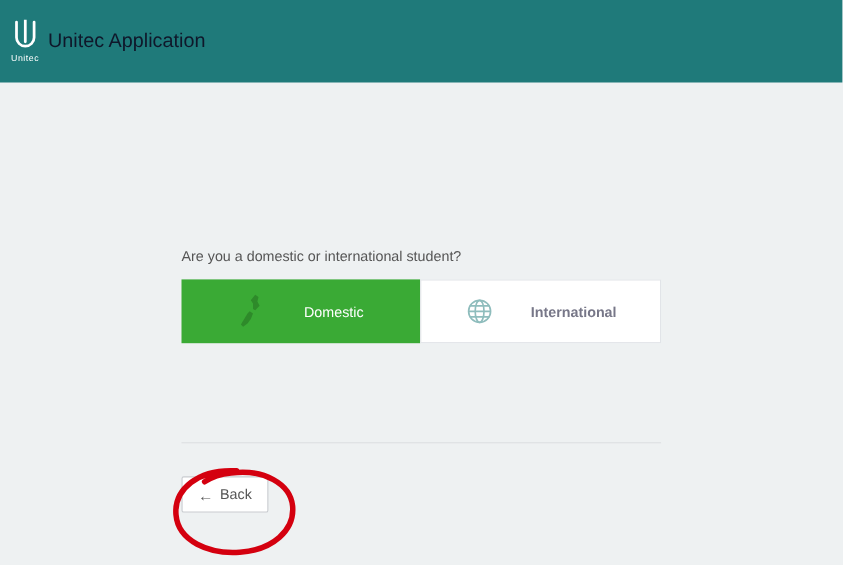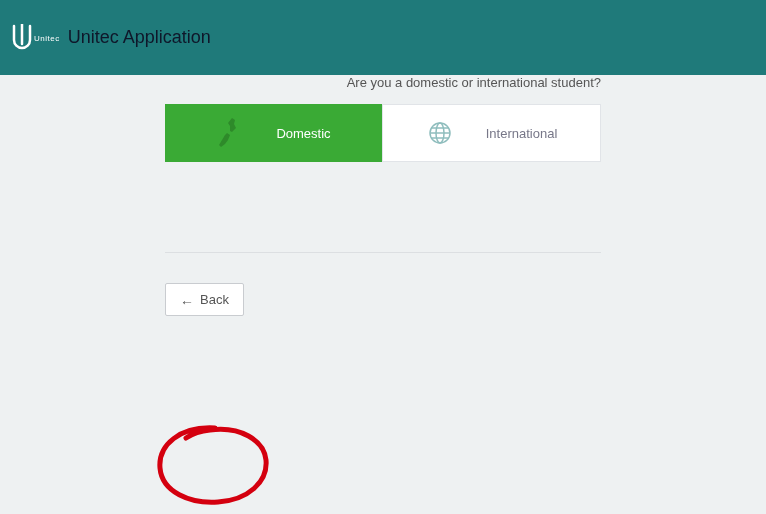--- a/index.html
+++ b/index.html
@@ -14,20 +14,21 @@
     .header {
       background: #1f7a7a;
       height: 75px;
       display: flex;
       align-items: center;
       padding: 0 10px;
       color: #fff;
     }
     .logo-wrap {
       display: flex;
+      flex-direction: column;
       align-items: center;
       margin-right: 8px;
     }
     .logo-wrap svg { display: block; }
     .logo-text {
       font-size: 8px;
       color: #fff;
       margin-top: 2px;
       letter-spacing: 0.5px;
     }
@@ -35,22 +36,22 @@
       font-size: 18px;
       font-weight: 300;
       color: #0f172a;
     }
     .content {
       padding: 0 165px;
     }
     .question {
       font-size: 13px;
       color: #555;
+      margin-top: 150px;
       margin-bottom: 14px;
-      text-align: right;
     }
     .toggle-row {
       display: flex;
       width: 100%;
     }
     .toggle-btn {
       flex: 1;
       height: 58px;
       display: flex;
       align-items: center;
@@ -62,20 +63,21 @@
       padding: 0 24px;
     }
     .toggle-btn.active {
       background: #3aaa35;
       color: #fff;
     }
     .toggle-btn.inactive {
       background: #fff;
       color: #778;
       border: 1px solid #e1e4e8;
+      font-weight: bold;
     }
     .toggle-btn .icon-wrap {
       width: 28px;
       display: flex;
       justify-content: center;
     }
     .help-text {
       font-size: 12px;
       color: #555;
       margin-top: 14px;

